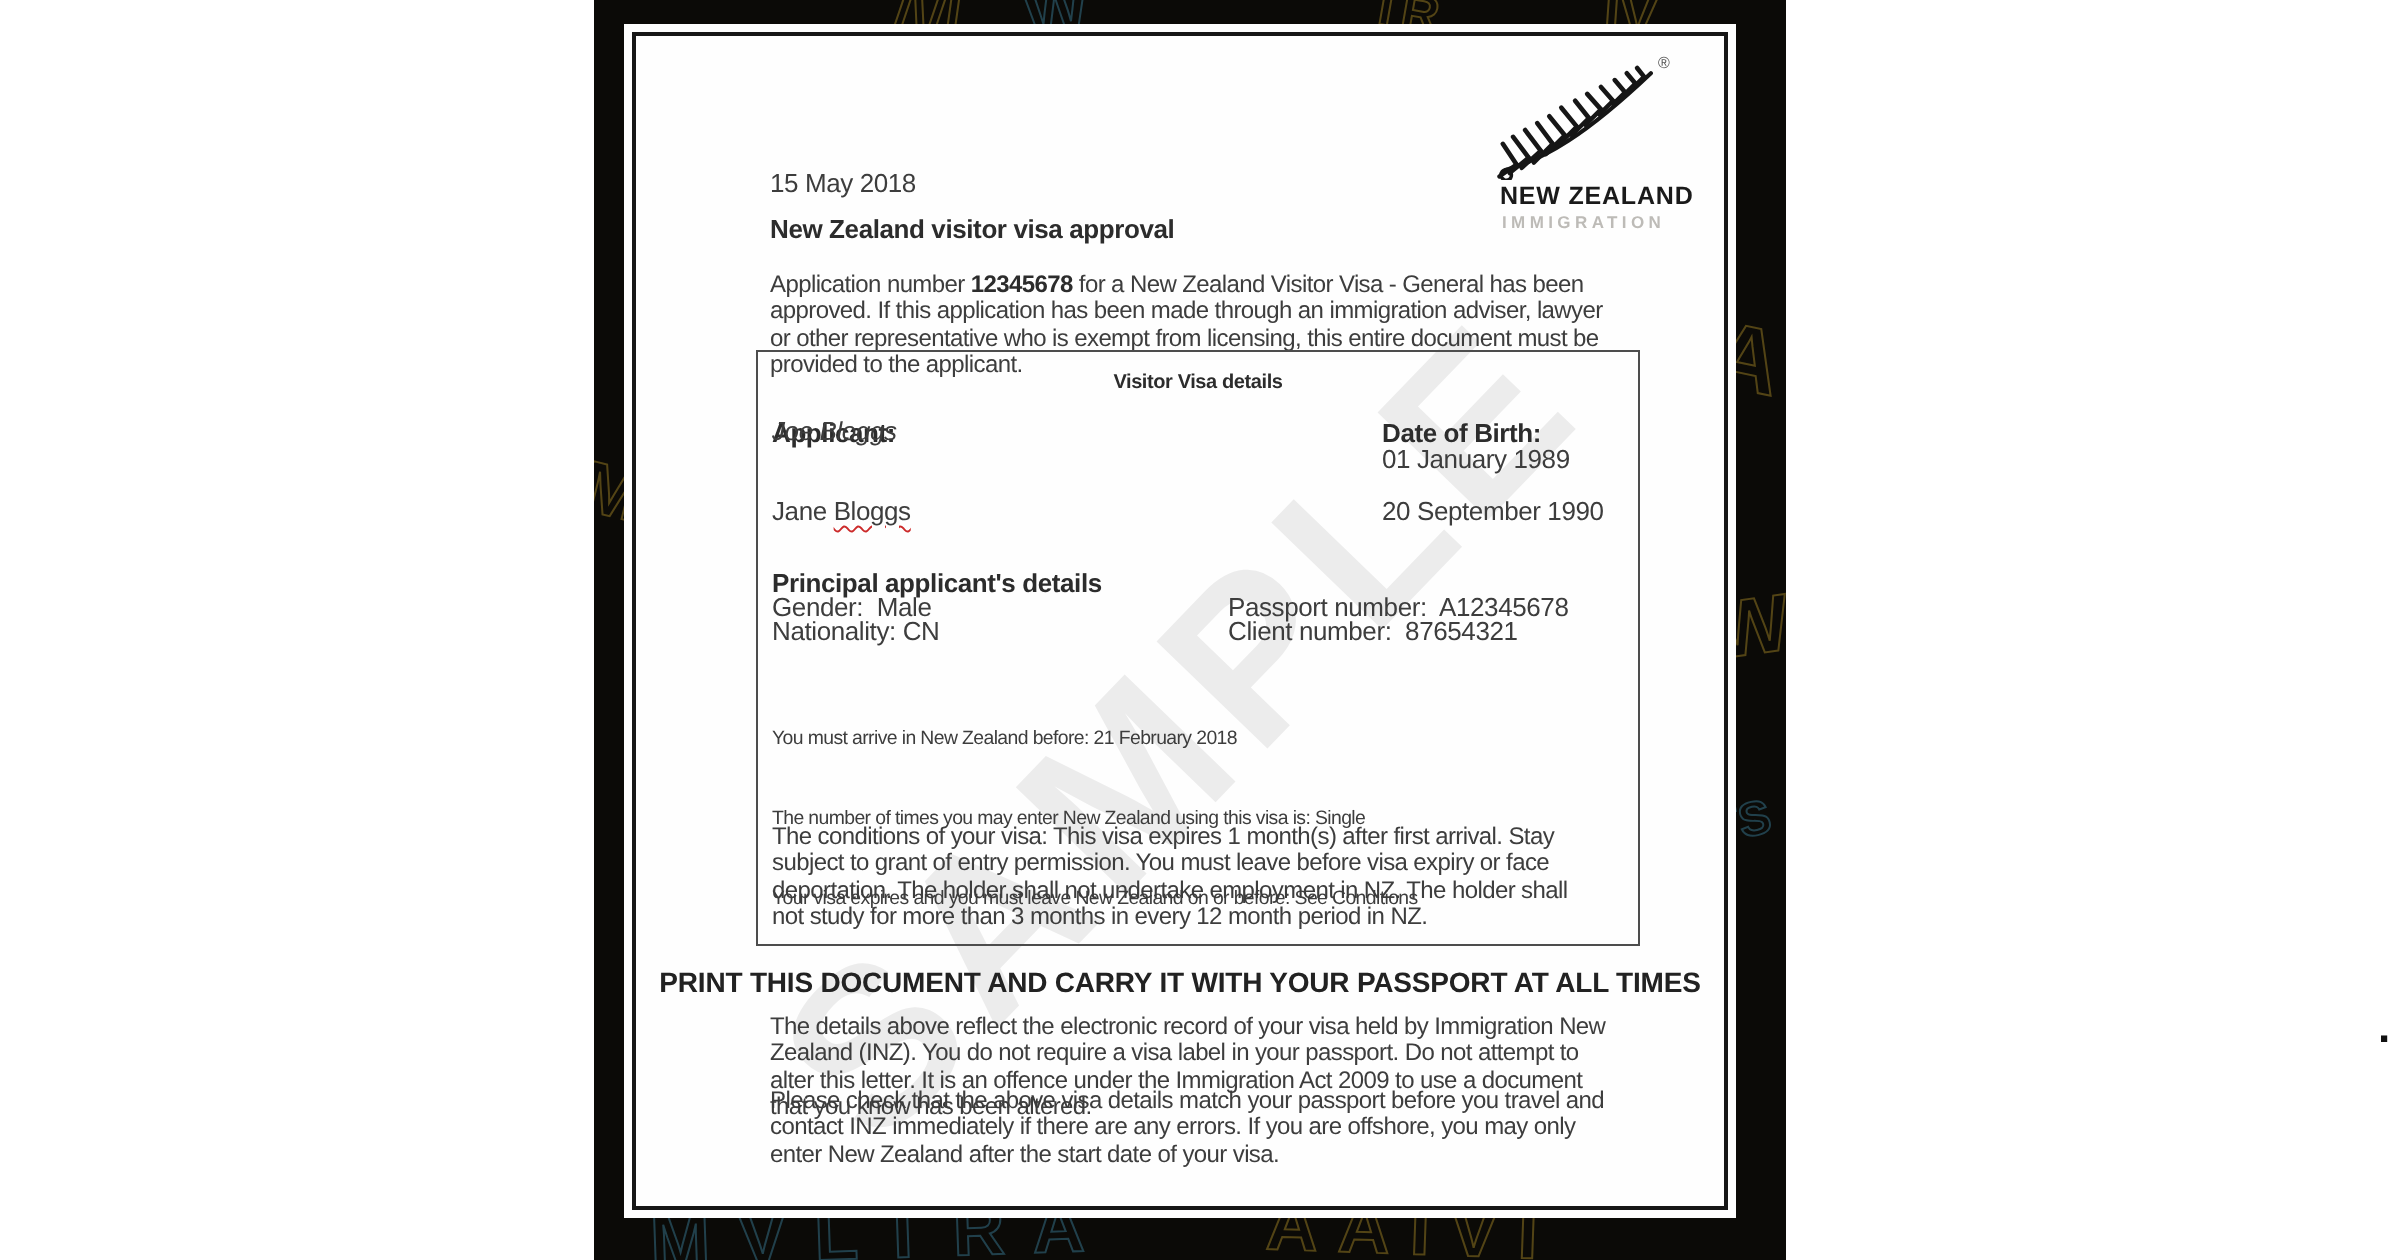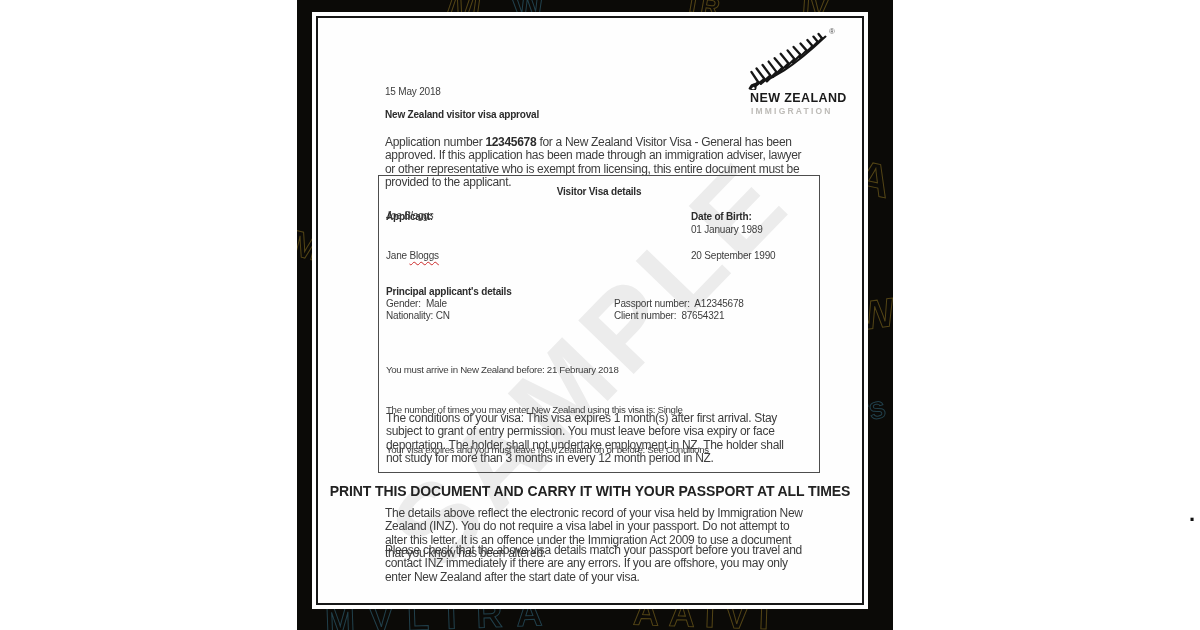--- a/index.html
+++ b/index.html
@@ -33,21 +33,21 @@
     position:absolute;left:312px;top:12px;width:556px;height:597px;
     background:#fefefe;overflow:hidden;
   }
   .page-frame{position:absolute;inset:4px;border:2px solid #161616;pointer-events:none;}
   .watermark{
     position:absolute;left:50%;top:59%;
     transform:translate(-50%,-50%) rotate(-46deg);
     font-size:112px;font-weight:bold;letter-spacing:8px;
     color:rgba(125,125,125,0.14);white-space:pre;user-select:none;
   }
-  .t{position:absolute;font-size:10px;line-height:13px;white-space:pre;letter-spacing:-0.2px;}
+  .t{position:absolute;font-size:13px;line-height:13px;white-space:pre;letter-spacing:-0.2px;}
   .b{font-weight:bold;color:#2c2c2c;}
   .para{
     position:absolute;margin:0;font-size:12px;line-height:13.3px;
     letter-spacing:-0.3px;color:#3d3d3d;
   }
   
   .logo-brand{position:absolute;left:438px;top:79px;font-size:12.5px;font-weight:bold;
     letter-spacing:.4px;color:#1a1a1a;white-space:pre;}
   .logo-division{position:absolute;left:439px;top:94px;font-size:8.5px;font-weight:bold;
     letter-spacing:2.2px;color:#bdbbb7;white-space:pre;}

